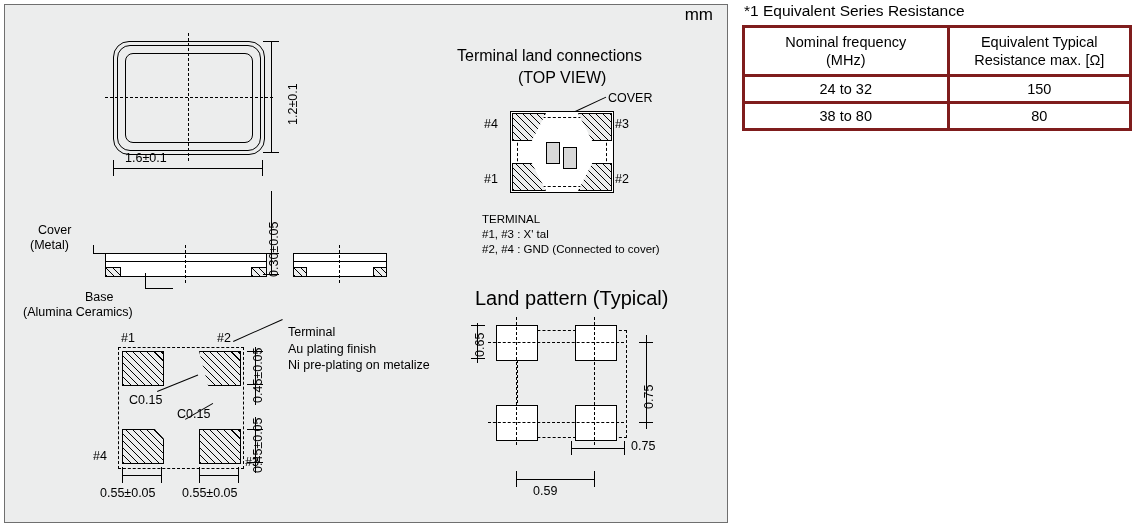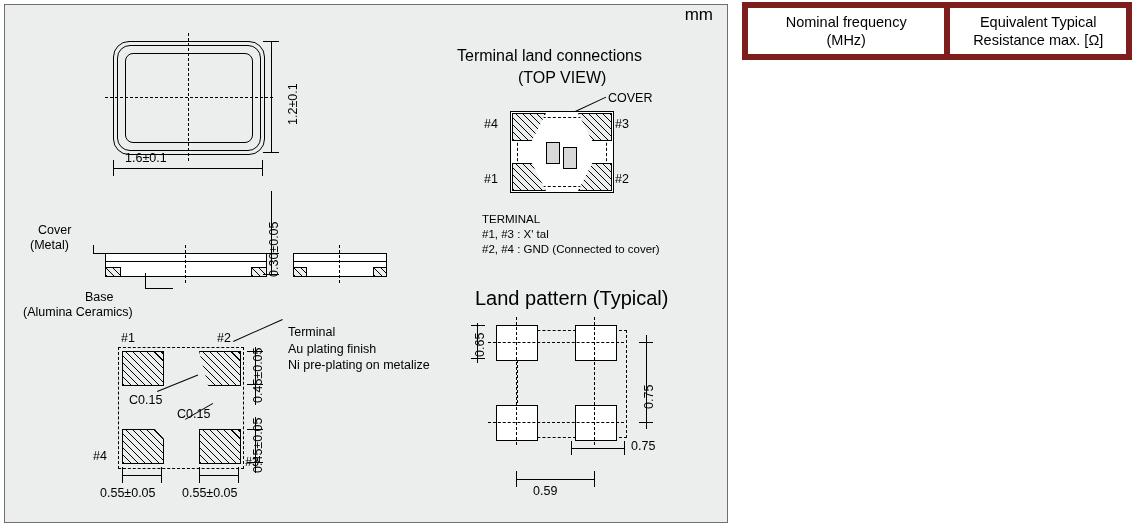--- a/index.html
+++ b/index.html
@@ -27,21 +27,21 @@
   .box{position:absolute;border:1px solid #000;}
   .hatch{
     background-image:repeating-linear-gradient(45deg,#000 0 1px,transparent 1px 5px);
     background-color:#eceded;
   }
 
   
   .right{position:absolute;left:742px;top:2px;width:390px;}
   .esr-title{font-size:15.5px;margin:0 0 5px 2px;}
   table.esr{border-collapse:collapse;font-size:14.5px;}
-  table.esr td,table.esr th{border:6px solid #7f1d1d;text-align:center;font-weight:normal;padding:4px 6px;}
+  table.esr td,table.esr th{border:3px solid #7f1d1d;text-align:center;font-weight:normal;padding:4px 6px;}
   table.esr th{padding:5px 6px;line-height:1.25;}
   .c1{width:206px;}
   .c2{width:180px;}
 </style>
 </head>
 <body>
 
 <div class="root">
 
   <div class="panel">
@@ -201,31 +201,40 @@
 
       <div class="ln hl" style="left:511px;top:474px;width:79px;"></div>
       <div class="ln vl" style="left:511px;top:466px;height:16px;"></div>
       <div class="ln vl" style="left:589px;top:466px;height:16px;"></div>
       <div class="lbl" style="left:528px;top:479px;">0.59</div>
     </div>
 
   </div>
 
   <div class="right">
+    <div class="esr-title">*1 Equivalent Series Resistance</div>
     <table class="esr">
       <thead>
         <tr>
           <th class="c1">
             <div>Nominal frequency</div>
             <div>(MHz)</div>
           </th>
           <th class="c2">
             <div>Equivalent Typical</div>
             <div>Resistance max. [Ω]</div>
           </th>
         </tr>
       </thead>
       <tbody>
+        <tr>
+          <td>24 to 32</td>
+          <td>150</td>
+        </tr>
+        <tr>
+          <td>38 to 80</td>
+          <td>80</td>
+        </tr>
       </tbody>
     </table>
   </div>
 
 </div>
 
 </body></html>

